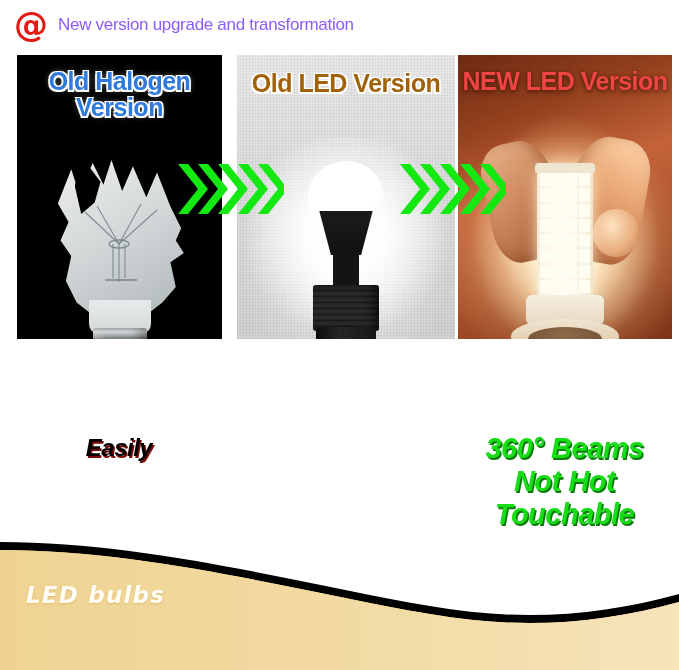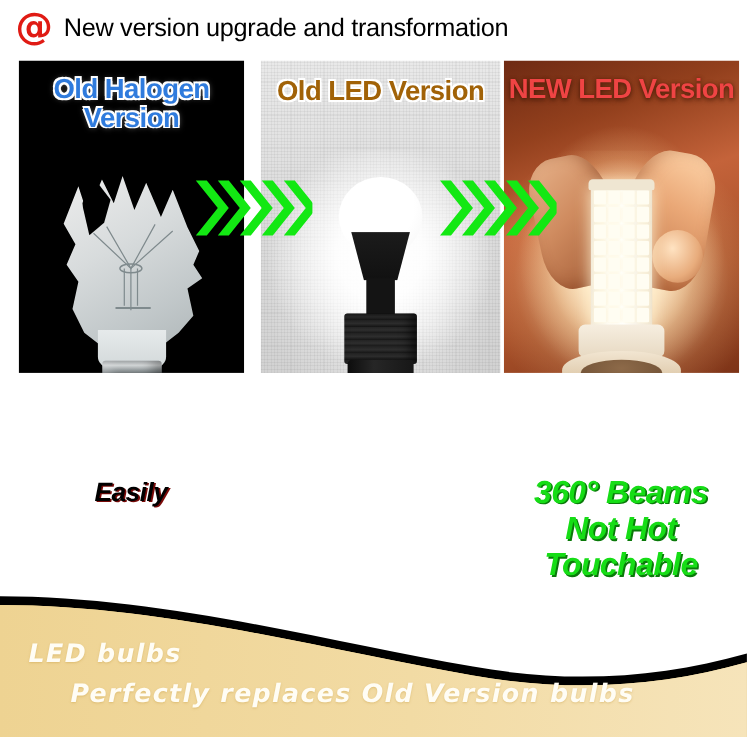--- a/index.html
+++ b/index.html
@@ -28,22 +28,22 @@
   .at-logo {
     font-size: 34px;
     font-weight: bold;
     color: #e01b14;
     line-height: 1;
     font-family: "DejaVu Sans", sans-serif;
     margin-right: 10px;
     margin-top: -3px;
   }
   .header-title {
-    font-size: 23px;
-    color: #000000;
+    font-size: 17px;
+    color: #8b5cf6;
     font-family: "Liberation Sans", sans-serif;
     letter-spacing: -0.3px;
     white-space: nowrap;
   }
 
   
   .panels {
     position: absolute;
     left: 0; top: 55px;
     width: 679px; height: 368px;
@@ -439,14 +439,13 @@
     <defs>
       <linearGradient id="bandgrad" x1="0" y1="0" x2="1" y2="0">
         <stop offset="0%" stop-color="#eed392"></stop>
         <stop offset="55%" stop-color="#f2dba4"></stop>
         <stop offset="100%" stop-color="#f6e4ba"></stop>
       </linearGradient>
     </defs>
     <path d="M0,10 C150,10 300,52 430,74 C520,90 600,84 679,62 L679,130 L0,130 Z" fill="url(#bandgrad)"></path>
   </svg>
   <div class="footer-text" id="footer-line-1">LED bulbs</div>
-  <div class="footer-text" id="footer-line-2">Perfectly replaces Old Version bulbs</div>
 </div>
 
 </body></html>

